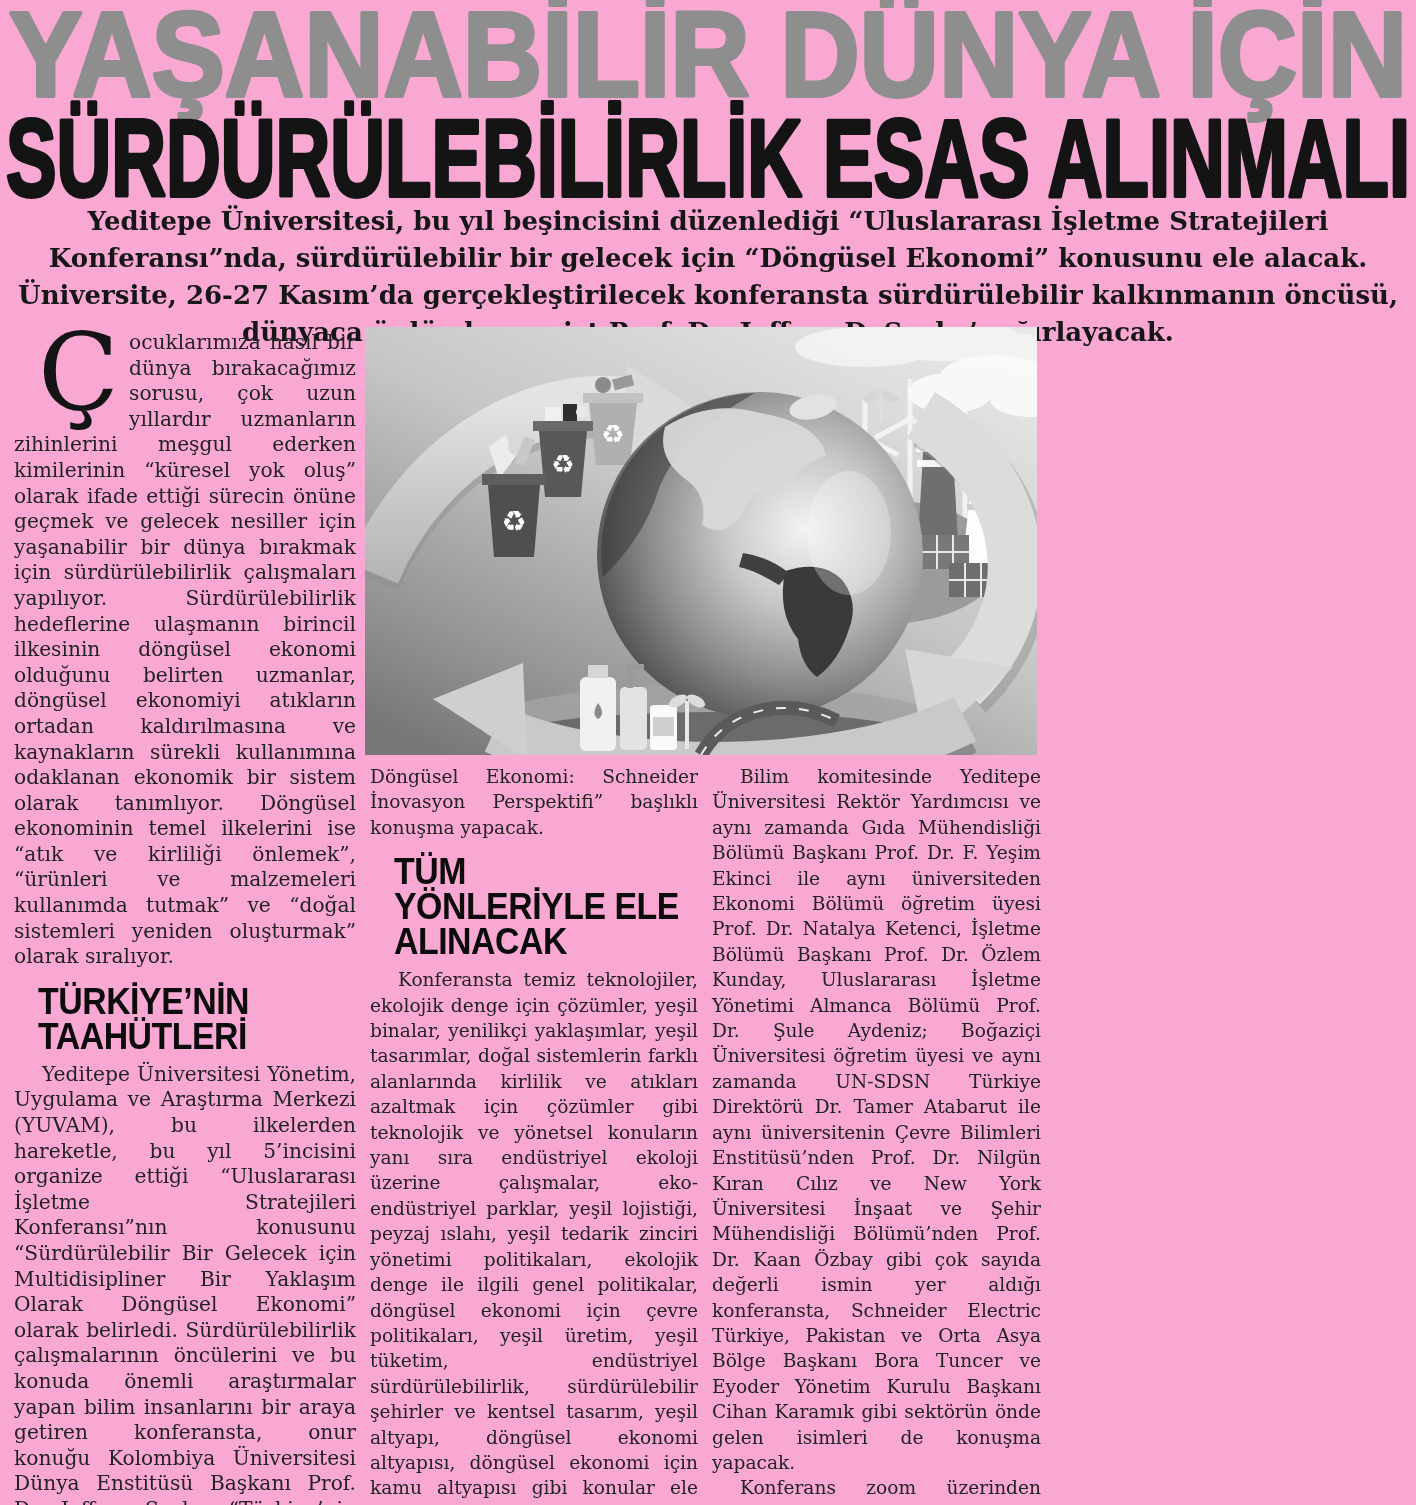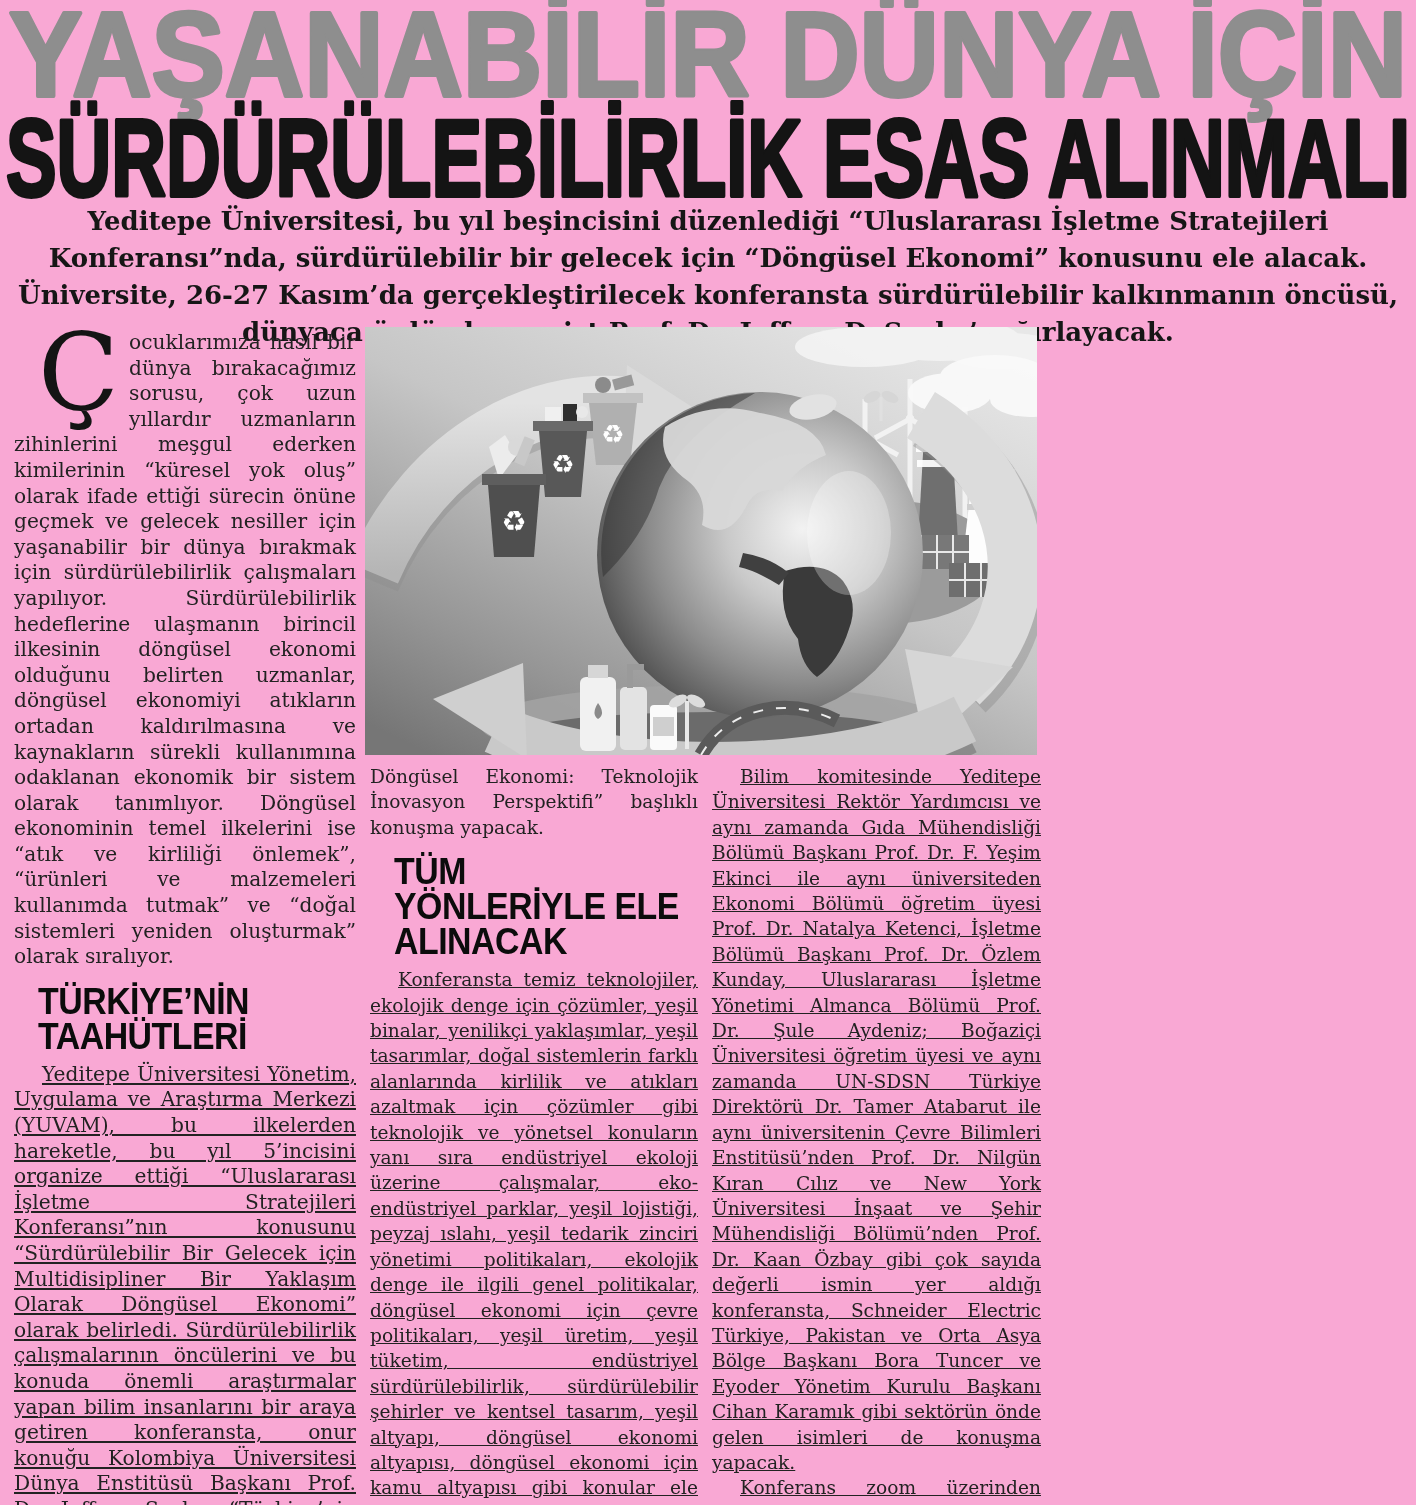--- a/index.html
+++ b/index.html
@@ -14,21 +14,21 @@
   .hlt-2{stroke:#141414;stroke-width:4;}
   
   .standfirst{position:absolute;top:203px;left:8px;width:1400px;margin:0;text-align:center;
     font-family:"DejaVu Serif",serif;font-weight:700;font-size:26px;line-height:37px;color:#161616;}
   
   .col{position:absolute;text-align:justify;color:#222;}
   .col p{margin:0;}
   .col-left{left:14px;top:330px;width:342px;font-size:20.2px;line-height:25.6px;}
   .col-mid{left:370px;top:764px;width:328px;font-size:18.6px;line-height:25.4px;}
   .col-right{left:712px;top:764px;width:329px;font-size:18.6px;line-height:25.4px;}
-  .indent{text-indent:28px;text-decoration:underline;}
+  .indent{text-indent:28px;}
   .dropcap{float:left;font-family:"DejaVu Serif",serif;font-weight:400;font-size:106px;line-height:78px;
     margin:4px 10px 0 24px;color:#141414;}
   .subhead{margin:14px 0 8px 0;padding-left:24px;font-family:"Liberation Sans",sans-serif;
     font-weight:700;font-size:36px;line-height:35px;color:#0c0c0c;text-align:left;}
   .subhead .cond{display:inline-block;transform:scaleX(0.94);transform-origin:0 50%;letter-spacing:-0.5px;}
   .col-mid .subhead.h2b{margin-top:10px;}
   
   .artwork{position:absolute;left:365px;top:327px;width:672px;height:428px;margin:0;}
   .artwork svg{display:block;}
 </style>
@@ -210,21 +210,21 @@
         </g>
         <g>
           <path d="M 336 428 C 362 382 420 368 472 394" stroke="#5a5a5a" stroke-width="14" fill="none"></path>
           <path d="M 336 428 C 362 382 420 368 472 394" stroke="#eeeeee" stroke-width="2" stroke-dasharray="10 13" fill="none"></path>
         </g>
       </g>
     </svg>
   </figure>
 
   <section class="col col-mid">
-    <p>Döngüsel Ekonomi: Teknolojik İnovasyon Perspektifi” başlıklı konuşma yapacak.</p>
+    <p>Döngüsel Ekonomi: Schneider İnovasyon Perspektifi” başlıklı konuşma yapacak.</p>
     <h2 class="subhead"><span class="cond">TÜM YÖNLERİYLE ELE ALINACAK</span></h2>
     <p class="indent">Konferansta temiz teknolojiler, ekolojik denge için çözümler, yeşil binalar, yenilikçi yaklaşımlar, yeşil tasarımlar, doğal sistemlerin farklı alanlarında kirlilik ve atıkları azaltmak için çözümler gibi teknolojik ve yönetsel konuların yanı sıra endüstriyel ekoloji üzerine çalışmalar, eko-endüstriyel parklar, yeşil lojistiği, peyzaj ıslahı, yeşil tedarik zinciri yönetimi politikaları, ekolojik denge ile ilgili genel politikalar, döngüsel ekonomi için çevre politikaları, yeşil üretim, yeşil tüketim, endüstriyel sürdürülebilirlik, sürdürülebilir şehirler ve kentsel tasarım, yeşil altyapı, döngüsel ekonomi altyapısı, döngüsel ekonomi için kamu altyapısı gibi konular ele alınacak.</p>
     <h2 class="subhead h2b"><span class="cond">SEKTÖRÜN ÖNDE GELEN İSİMLERİ KONUŞMA YAPACAK</span></h2>
   </section>
 
   <section class="col col-right">
     <p class="indent">Bilim komitesinde Yeditepe Üniversitesi Rektör Yardımcısı ve aynı zamanda Gıda Mühendisliği Bölümü Başkanı Prof. Dr. F. Yeşim Ekinci ile aynı üniversiteden Ekonomi Bölümü öğretim üyesi Prof. Dr. Natalya Ketenci, İşletme Bölümü Başkanı Prof. Dr. Özlem Kunday, Uluslararası İşletme Yönetimi Almanca Bölümü Prof. Dr. Şule Aydeniz; Boğaziçi Üniversitesi öğretim üyesi ve aynı zamanda UN-SDSN Türkiye Direktörü Dr. Tamer Atabarut ile aynı üniversitenin Çevre Bilimleri Enstitüsü’nden Prof. Dr. Nilgün Kıran Cılız ve New York Üniversitesi İnşaat ve Şehir Mühendisliği Bölümü’nden Prof. Dr. Kaan Özbay gibi çok sayıda değerli ismin yer aldığı konferansta, Schneider Electric Türkiye, Pakistan ve Orta Asya Bölge Başkanı Bora Tuncer ve Eyoder Yönetim Kurulu Başkanı Cihan Karamık gibi sektörün önde gelen isimleri de konuşma yapacak.</p>
     <p class="indent">Konferans zoom üzerinden https: // us02web. zoom . us //88663272269 linkinden takip edilebilecek.</p>
   </section>
 

